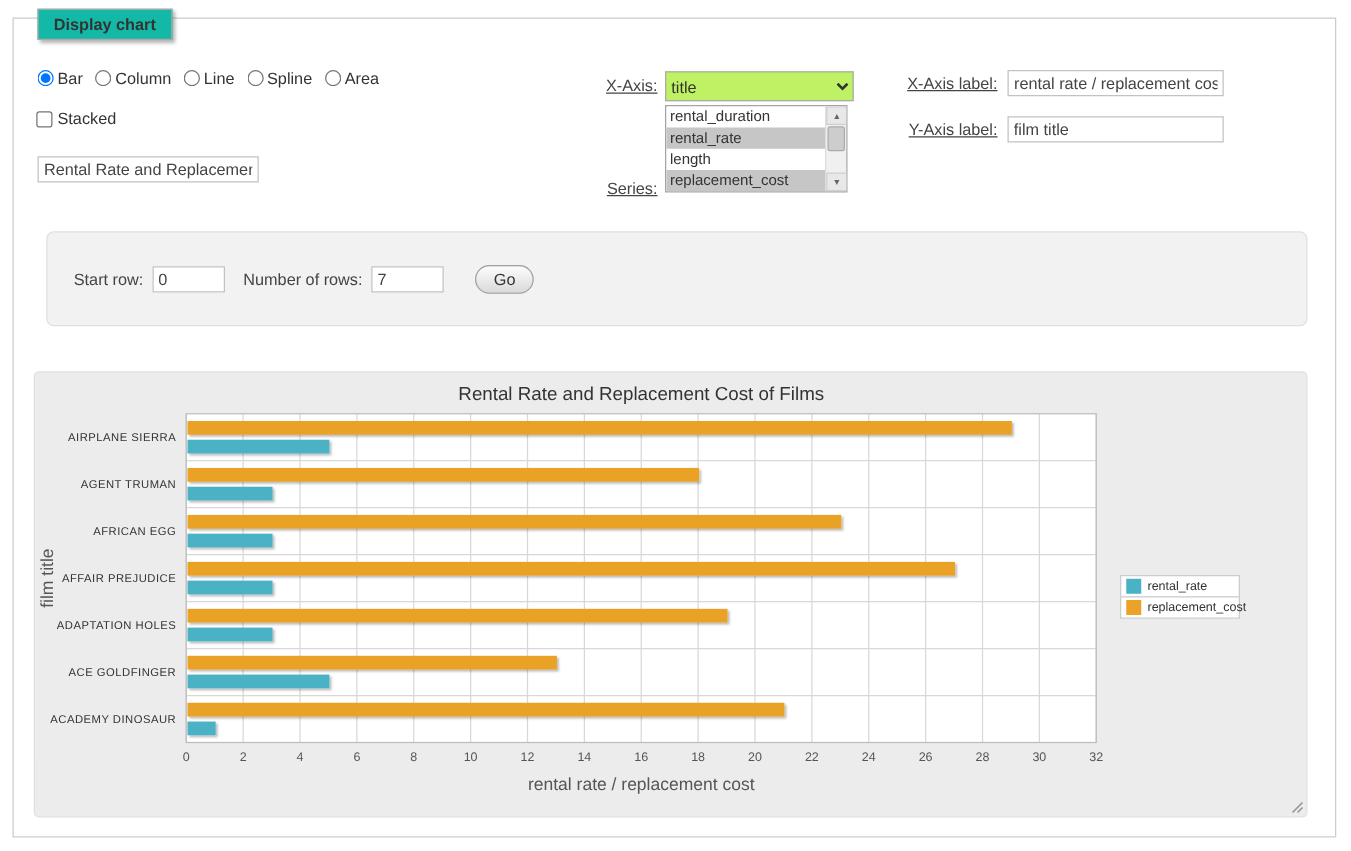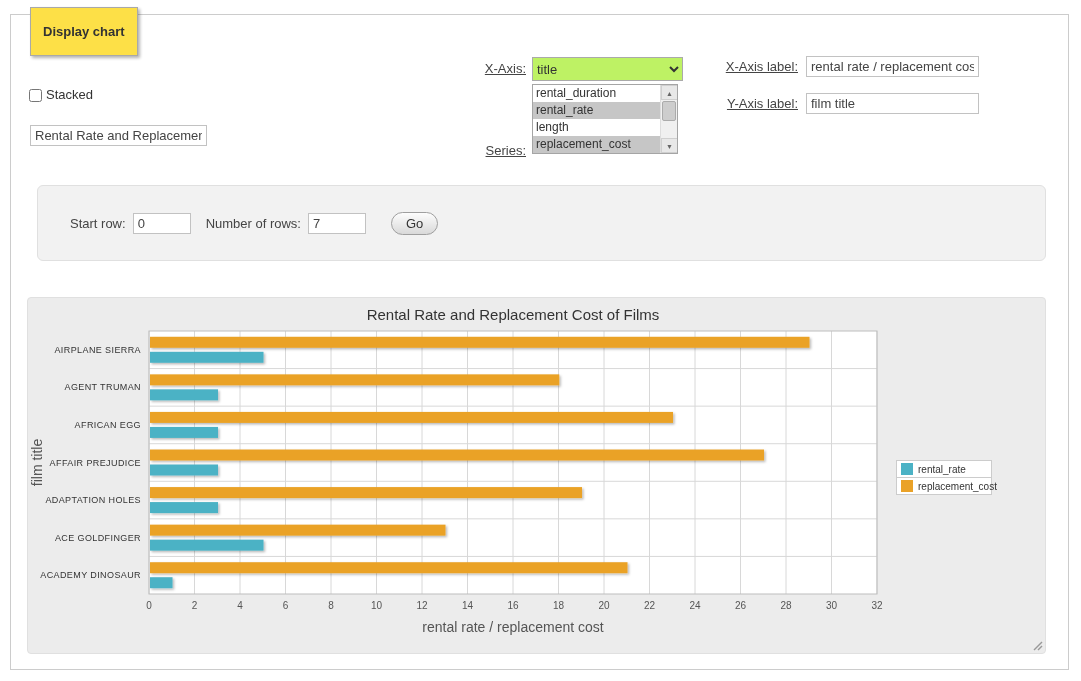--- a/index.html
+++ b/index.html
@@ -2,23 +2,23 @@
 <html><head>
 <meta charset="utf-8">
 <style>
   * { box-sizing: border-box; margin: 0; padding: 0; }
   html,body { width:1081px; height:681px; background:#fff; overflow:hidden;
     font-family:"Liberation Sans", sans-serif; }
   .page { position:relative; width:1081px; height:681px; }
 
   .main-fieldset { position:absolute; left:10px; top:14px; width:1059px; height:656px;
     border:1px solid #ccc; }
-  .legend-box { position:absolute; left:19px; top:-8px; background:#fde047;
+  .legend-box { position:absolute; left:19px; top:-8px; background:#14b8a6;
     border:1px solid #a9a9a9; box-shadow:2px 2px 3px rgba(0,0,0,0.3);
-    padding:16px 12px; font-size:13px; font-weight:bold; color:#333; }
+    padding:4px 12px; font-size:13px; font-weight:bold; color:#333; }
 
   .form-label { position:absolute; font-size:13px; color:#444; text-align:right;text-decoration:underline; }
 
   .radio-row { position:absolute; left:19px; top:40px; display:flex; align-items:center;
     column-gap:10px; font-size:13px; color:#333; }
   .rad { display:flex; align-items:center; gap:3px; cursor:default; }
   .chk-row { position:absolute; left:18px; top:72px; display:flex; align-items:flex-end;
     gap:4px; font-size:13px; color:#333; }
 
   input[type="text"] { border:1px solid #c2c2c2; padding:2px 4px; font-size:13px;
@@ -40,21 +40,21 @@
     font-size:7px; line-height:15px; color:#666; background:#e8e8e8; border:1px solid #cfcfcf; }
   .lb-up { top:0; } .lb-down { bottom:0; }
   .lb-thumb { position:absolute; left:1px; top:16px; width:14px; height:20px;
     background:#cdcdcd; border:1px solid #ababab; border-radius:2px; }
 
   .x-caption-input { position:absolute; left:795px; top:41px; width:173px; }
   .y-caption-input { position:absolute; left:795px; top:78px; width:173px; }
 
   .rows-panel { position:absolute; left:26px; top:170px; width:1009px; height:76px;
     background:#f2f2f2; border:1px solid #e0e0e0; border-radius:6px; }
-  .rows-inner { position:absolute; left:32px; top:26px; display:flex; align-items:center;
+  .rows-inner { position:absolute; left:21px; top:26px; display:flex; align-items:center;
     column-gap:7px; font-size:13px; color:#444;justify-content:space-between; }
   .rows-inner input { width:58px; }
   .num-rows-label { margin-left:8px; }
   .go-button { margin-left:18px; font-size:13px; color:#333; padding:3px 14px;
     border:1px solid #9f9f9f; border-radius:12px;
     background:linear-gradient(#fdfdfd, #d9d9d9); cursor:pointer;
     font-family:"Liberation Sans", sans-serif; }
 
   .chart-panel { position:absolute; left:16px; top:282px; width:1019px; height:357px;
     background:#ececec; border:1px solid #e0e0e0; border-radius:4px; }
@@ -68,20 +68,42 @@
 
   .resize-handle { position:absolute; right:2px; bottom:2px; }
 </style>
 </head>
 <body>
 
 <div class="page">
   <div class="main-fieldset">
     <div class="legend-box">Display chart</div>
 
+    <div class="radio-row">
+      <label class="rad">
+        <input type="radio" name="charttype" checked="" style="">
+        <span>Bar</span>
+      </label>
+      <label class="rad">
+        <input type="radio" name="charttype" style="">
+        <span>Column</span>
+      </label>
+      <label class="rad">
+        <input type="radio" name="charttype" style="">
+        <span>Line</span>
+      </label>
+      <label class="rad">
+        <input type="radio" name="charttype" style="">
+        <span>Spline</span>
+      </label>
+      <label class="rad">
+        <input type="radio" name="charttype" style="">
+        <span>Area</span>
+      </label>
+    </div>
 
     <label class="chk-row">
       <input type="checkbox" style="">
       <span>Stacked</span>
     </label>
 
     <input type="text" class="title-input" value="Rental Rate and Replacement Cost of Films" style="">
 
     <span class="form-label" style="left:400px; top:46px; width:115px;">X-Axis:</span>
     <select class="xaxis-select">

